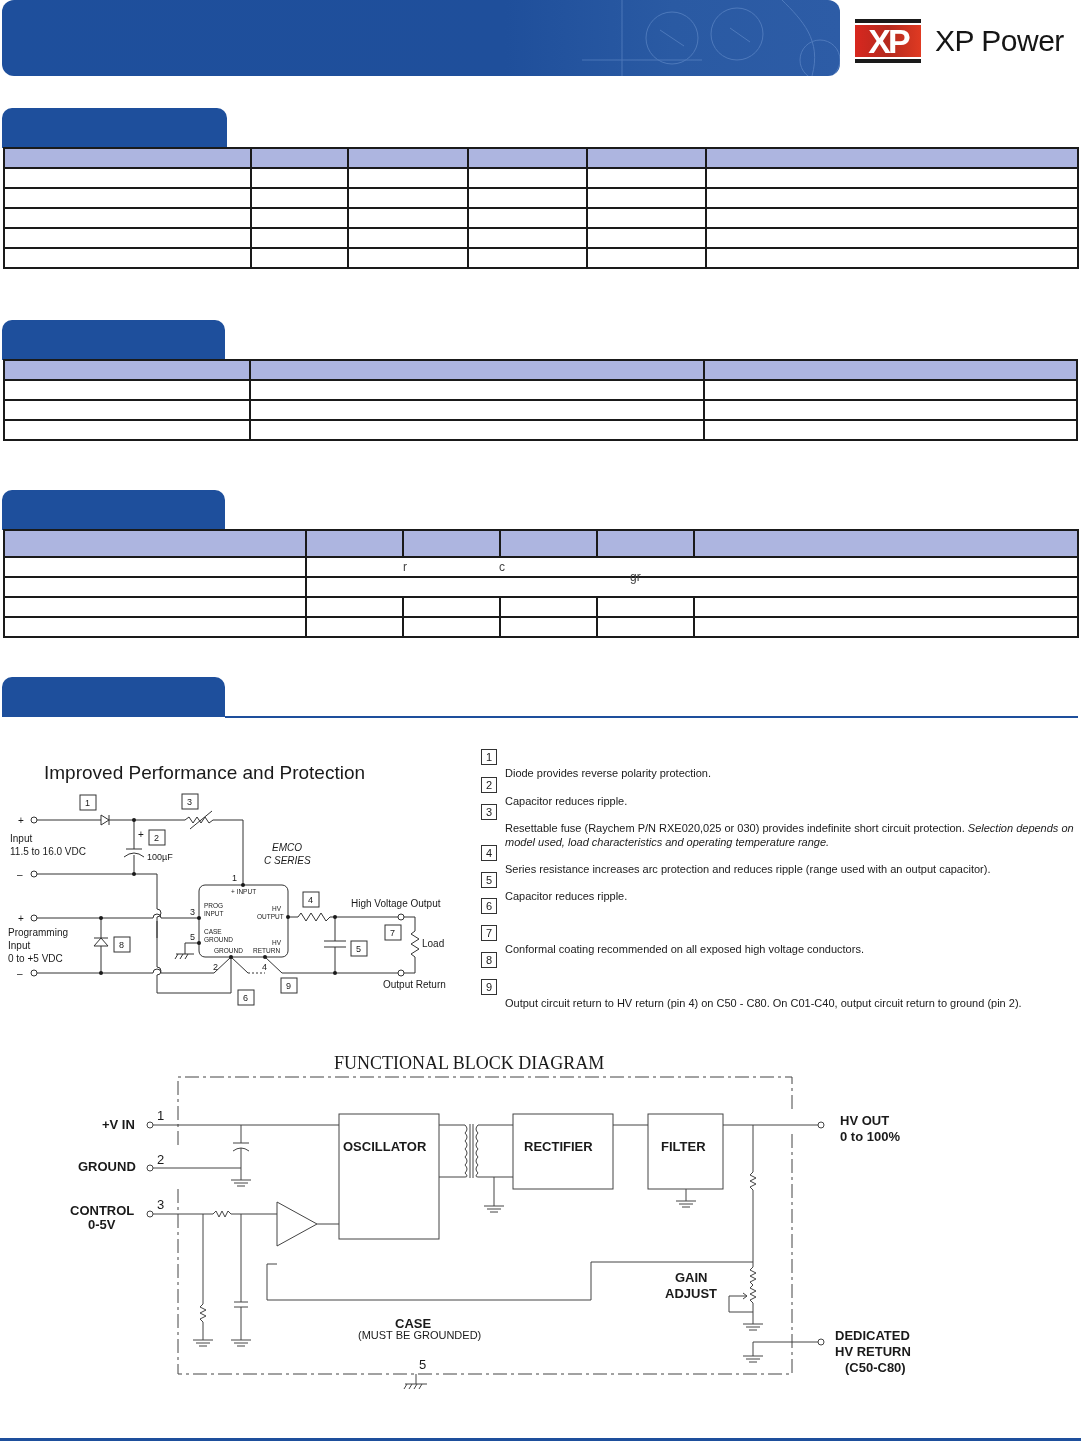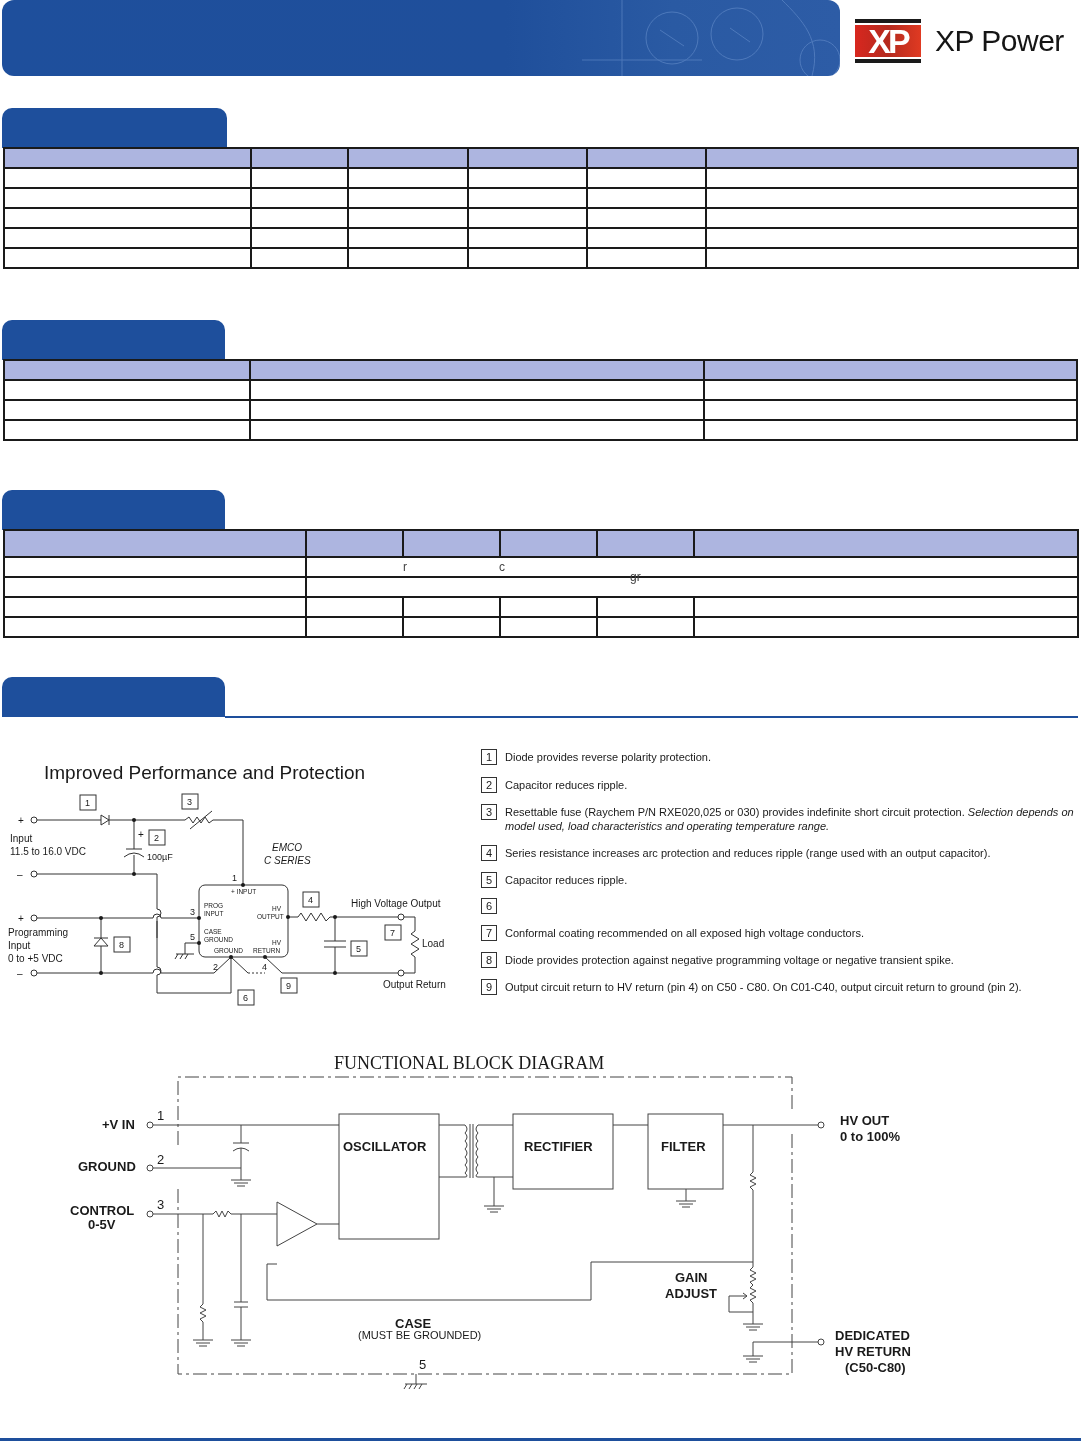--- a/index.html
+++ b/index.html
@@ -14,21 +14,21 @@
   .logo-text { margin-left:14px; font-size:30px; color:#151515; letter-spacing:-0.5px; }
   .tab { position:absolute; left:2px; height:40px; background:#1e4f9c; border-radius:10px 10px 0 0; }
   .tbl { position:absolute; left:3px; border-collapse:collapse; table-layout:fixed; }
   .tbl td { border:2px solid #1a1a1a; height:18px; padding:0 4px; font-size:12px; color:#444; }
   .tbl tr.hdr td { background:#adb5e0; height:18px; }
   .rule { position:absolute; left:225px; top:716px; width:853px; height:2px; background:#1e4f9c; }
   .bottom-rule { position:absolute; left:0; top:1438px; width:1081px; height:3px; background:#1e4f9c; }
   .notes { position:absolute; left:481px; top:749px; width:600px; font-size:11px; color:#1a1a1a; }
   .note { display:flex; align-items:flex-start; position:absolute; left:0; }
   .note .num { width:14px; height:14px; border:1px solid #333; font-size:11px; text-align:center; line-height:14px; margin-right:8px; flex:none; }
-  .note .txt { line-height:14px; padding-top:1px; }
+  .note .txt { line-height:14px; padding-top:1px;margin-top:16px; }
   .note .txt i { font-style:italic; }
   svg text { font-family:"Liberation Sans", sans-serif; }
   .serif { font-family:"Liberation Serif", serif; }
 </style>
 </head>
 <body>
 
 <div class="banner">
   <svg width="280" height="76">
     <g fill="none" stroke="#8fb2e6" stroke-width="1">
@@ -368,21 +368,20 @@
     </div>
   <div class="note" style="top:149px;width:600px;white-space:nowrap">
       <span class="num">6</span>
     </div>
   <div class="note" style="top:176px">
       <span class="num">7</span>
       <span class="txt"><span>Conformal coating recommended on all exposed high voltage conductors.</span></span>
     </div>
   <div class="note" style="top:203px">
       <span class="num">8</span>
-      <span class="txt"><span>Diode provides protection against negative programming voltage or negative transient spike.</span></span>
     </div>
   <div class="note" style="top:230px">
       <span class="num">9</span>
       <span class="txt"><span>Output circuit return to HV return (pin 4) on C50 - C80. On C01-C40, output circuit return to ground (pin 2).</span></span>
     </div>
 </div>
 
 <svg style="position:absolute;left:0;top:1040px;" width="1000" height="360" viewBox="0 0 1000 360">
   <text x="334" y="29" font-size="18" class="serif" fill="#1a1a1a">FUNCTIONAL BLOCK DIAGRAM</text>
   <g stroke="#444" stroke-width="1" fill="none">

